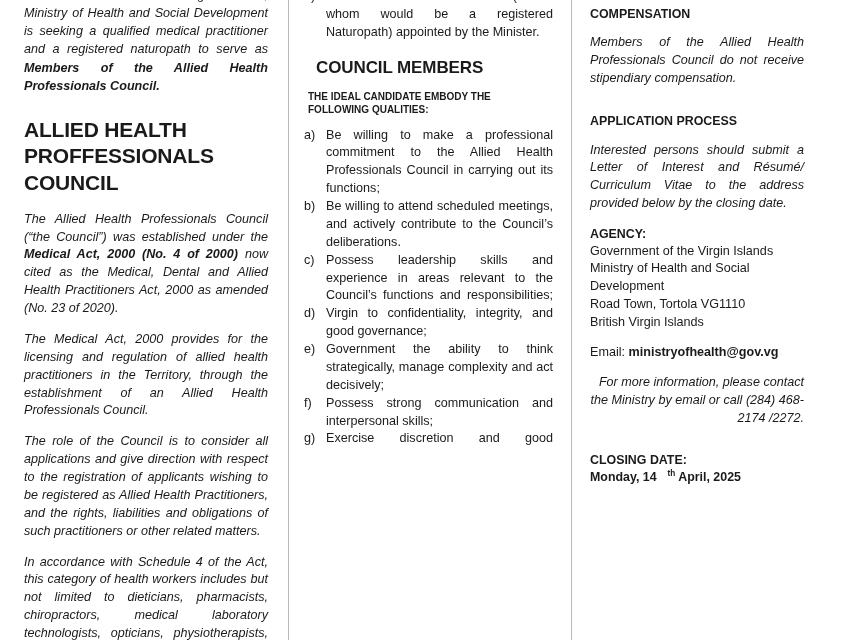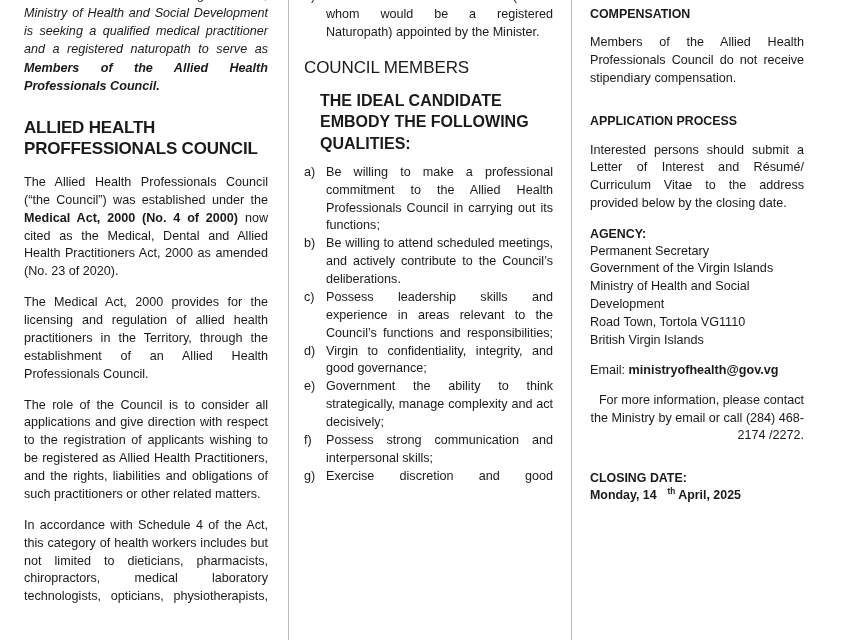--- a/index.html
+++ b/index.html
@@ -44,52 +44,53 @@
     border-left: 1px solid #b9b9b9;
   }
 
   
   .col-left .flow { margin-top: -14px; }
   .col-mid  .flow { margin-top: -12px; }
   .col-right .flow { margin-top: -12px; }
 
   p, div.para {
     margin: 0;
+    font-style: italic;
   }
 
   .intro {
     font-style: italic;
     font-size: 12.6px;
     line-height: 1.44;
     text-align: justify;
     margin-bottom: 0;
   }
   .intro b { font-weight: bold; font-style: italic; }
 
   .h1 {
-    font-size: 17px;
+    font-size: 21px;
     font-weight: bold;
     line-height: 1.27;
     letter-spacing: -0.2px;
     margin: 22px 0 14px 0;
   }
 
   .h2 {
     font-size: 17px;
-    font-weight: normal;
+    font-weight: bold;
     line-height: 1.2;
     letter-spacing: -0.1px;
-    margin: 0 0 12px 0;
+    margin: 0 0 12px 12px;
   }
 
   .h3 {
-    font-size: 16px;
+    font-size: 10px;
     font-weight: bold;
     line-height: 1.33;
-    margin: 0 0 10px 16px;
+    margin: 0 0 10px 4px;
   }
 
   .h3-tight {
     font-size: 12.4px;
     font-weight: bold;
     line-height: 1.33;
     margin: 0;
   }
 
   .body {
@@ -236,21 +237,20 @@
       <div class="spacer-sm"></div>
 
       <div class="h3-tight">APPLICATION PROCESS</div>
 
       <div class="spacer-sm"></div>
 
       <p class="body">Interested persons should submit a Letter of Interest and Résumé/ Curriculum Vitae to the address provided below by the closing date.</p>
 
       <div class="h3-tight">AGENCY:</div>
 
-      <div class="addr-line">Permanent Secretary</div>
       <div class="addr-line">Government of the Virgin Islands</div>
       <div class="addr-line">Ministry of Health and Social Development</div>
       <div class="addr-line">Road Town, Tortola VG1110</div>
       <div class="addr-line">British Virgin Islands</div>
 
       <div class="email-line">
         <span>Email: </span><b>ministryofhealth@gov.vg</b>
       </div>
 
       <div class="spacer-sm"></div>

